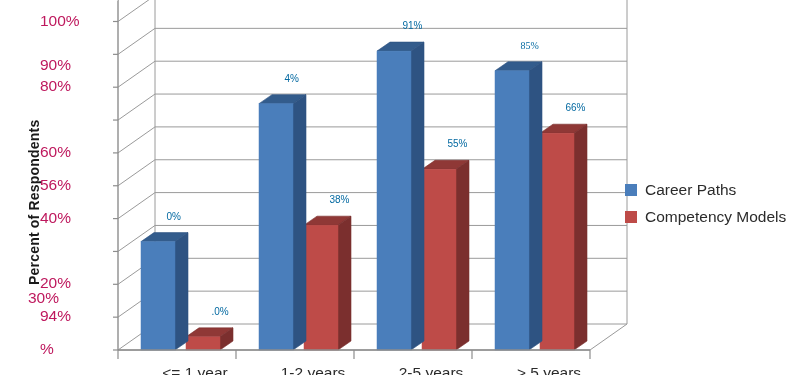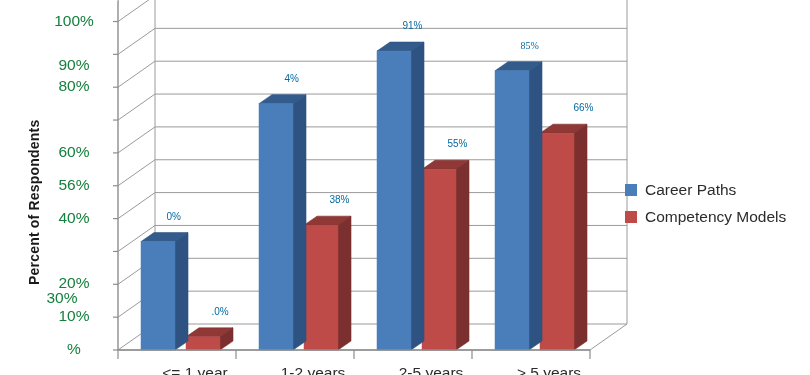--- a/index.html
+++ b/index.html
@@ -9,23 +9,23 @@
     font-family:"Liberation Sans", sans-serif;
     overflow:hidden;
     position:relative;
   }
   #chart-root{position:absolute;left:0;top:0;width:810px;height:375px;}
   .layer{position:absolute;left:0;top:0;width:810px;height:375px;}
   svg.layer{pointer-events:none;}
 
   .ytick{
     position:absolute;
-    text-align:center;
+    text-align:left;
     font-size:15.5px;
-    color:#15803d;
+    color:#be185d;
     letter-spacing:0px;
     white-space:nowrap;
   }
   .axis-title{
     position:absolute;
     font-size:14px;
     font-weight:bold;
     color:#1a1a1a;
     transform:rotate(-90deg);
     transform-origin:left top;
@@ -64,21 +64,21 @@
 </style>
 </head>
 <body>
 
 <div id="chart-root">
 
   <div class="axis-title" id="y-axis-title" style="left:26px;top:285px;">Percent of Respondents</div>
 
   <div id="ytick-layer" class="layer">
       <div class="ytick" style="left: 40px; width: 68px; top: 340px;">%</div>
-      <div class="ytick" style="left: 40px; width: 68px; top: 307.15px;">10%</div>
+      <div class="ytick" style="left: 40px; width: 68px; top: 307.15px;">94%</div>
       <div class="ytick" style="left: 40px; width: 68px; top: 274.3px;">20%</div>
       <div class="ytick" style="left: 28px; width: 68px; top: 241.45px; margin-top: 48px;">30%</div>
       <div class="ytick" style="left: 40px; width: 68px; top: 208.6px;">40%</div>
       <div class="ytick" style="left: 40px; width: 68px; top: 175.75px;">56%</div>
       <div class="ytick" style="left: 40px; width: 68px; top: 142.9px;">60%</div>
       <div class="ytick" style="left: 40px; width: 68px; top: 77.2px;">80%</div>
       <div class="ytick" style="left: 40px; width: 68px; top: 56px;">90%</div>
       <div class="ytick" style="left: 40px; width: 68px; top: 11.5px;">100%</div>
     </div>
 
@@ -165,21 +165,21 @@
     </svg>
 
   <div id="dlabel-layer" class="layer">
       <div class="dlabel" style="left: 166.5px; top: 210.595px;">0%</div>
       <div class="dlabel" style="left: 211.5px; top: 305.86px;">.0%</div>
       <div class="dlabel" style="left: 284.5px; top: 72.625px;">4%</div>
       <div class="dlabel" style="left: 329.5px; top: 194.17px;">38%</div>
       <div class="dlabel" style="left: 402.5px; top: 20.065px;">91%</div>
       <div class="dlabel" style="left: 447.5px; top: 138.325px;">55%</div>
       <div class="dlabel" style="left: 520.5px; top: 39.775px; font-family: Liberation Serif, serif;">85%</div>
-      <div class="dlabel" style="left: 565.5px; top: 102.19px; margin-left: 8px;">66%</div>
+      <div class="dlabel" style="left: 565.5px; top: 102.19px;">66%</div>
     </div>
 
   <div id="xtick-layer" class="layer">
       <div class="xtick" style="left: 125px; width: 140px; top: 364px;">&lt;= 1 year</div>
       <div class="xtick" style="left: 243px; width: 140px; top: 364px;">1-2 years</div>
       <div class="xtick" style="left: 361px; width: 140px; top: 364px;">2-5 years</div>
       <div class="xtick" style="left: 479px; width: 140px; top: 364px;">&gt; 5 years</div>
     </div>
 
   <div class="legend" id="legend">

